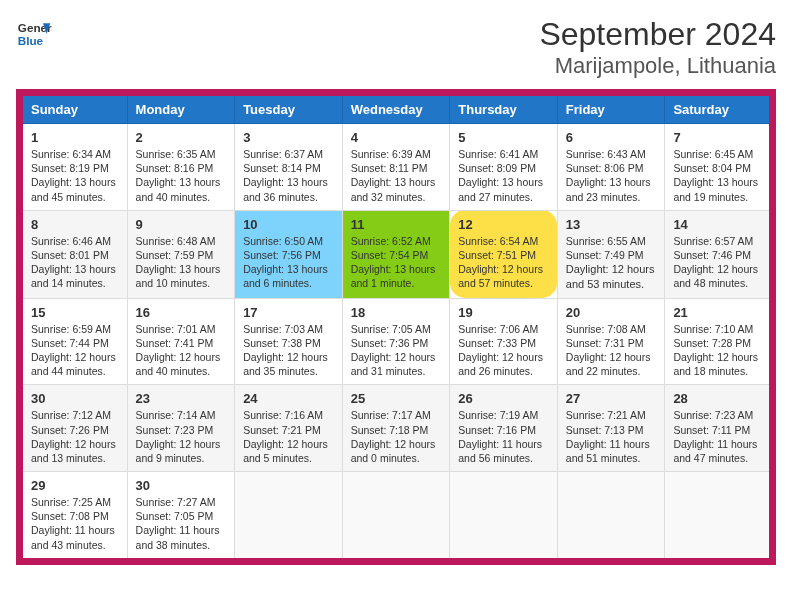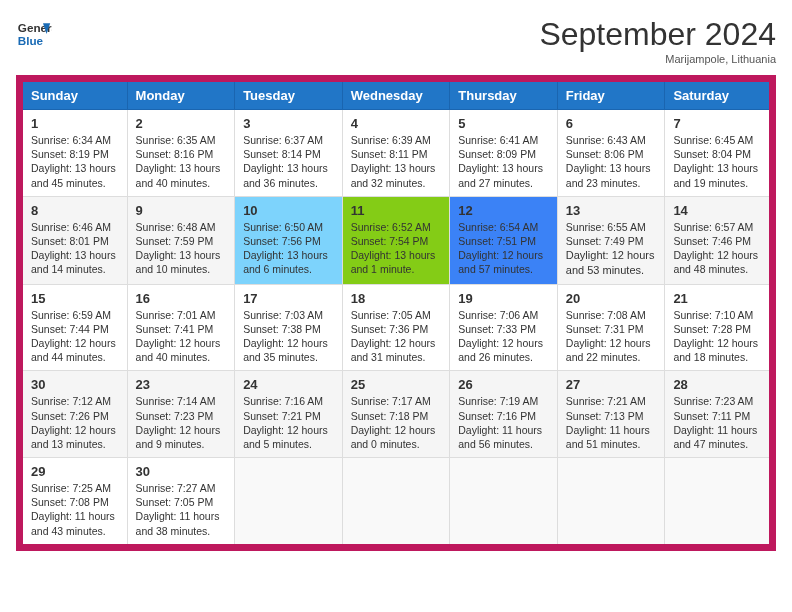--- a/index.html
+++ b/index.html
@@ -27,21 +27,21 @@
     }
     .title-block {
       text-align: right;
     }
     .month-title {
       font-size: 32px;
       color: #333;
       font-weight: normal;
     }
     .subtitle {
-      font-size: 11px;
+      font-size: 22px;
       color: #555;
     }
     .calendar {
       width: 100%;
       border-collapse: collapse;
       border: 7px solid #be185d;
     }
     .calendar th {
       background: #2176c7;
       color: white;
@@ -156,21 +156,21 @@
           <div style="font-size: 10.5px; line-height: 1.35;">Sunrise: 6:50 AM</div>
           <div style="font-size: 10.5px; line-height: 1.35;">Sunset: 7:56 PM</div>
           <div style="font-size: 10.5px; line-height: 1.35;">Daylight: 13 hours and 6 minutes.</div>
         </td>
         <td style="background: #84cc16;">
           <div style="font-weight: bold; font-size: 13px; margin-bottom: 2px;">11</div>
           <div style="font-size: 10.5px; line-height: 1.35;">Sunrise: 6:52 AM</div>
           <div style="font-size: 10.5px; line-height: 1.35;">Sunset: 7:54 PM</div>
           <div style="font-size: 10.5px; line-height: 1.35;">Daylight: 13 hours and 1 minute.</div>
         </td>
-        <td style="background: #3b82f6;">
+        <td style="background: #fde047; border-radius: 15px;">
           <div style="font-weight: bold; font-size: 13px; margin-bottom: 2px;">12</div>
           <div style="font-size: 10.5px; line-height: 1.35;">Sunrise: 6:54 AM</div>
           <div style="font-size: 10.5px; line-height: 1.35;">Sunset: 7:51 PM</div>
           <div style="font-size: 10.5px; line-height: 1.35;">Daylight: 12 hours and 57 minutes.</div>
         </td>
         <td style="background: rgb(245, 245, 245);">
           <div style="font-weight: bold; font-size: 13px; margin-bottom: 2px;">13</div>
           <div style="font-size: 10.5px; line-height: 1.35;">Sunrise: 6:55 AM</div>
           <div style="font-size: 10.5px; line-height: 1.35;">Sunset: 7:49 PM</div>
           <div style="font-size: 11px; line-height: 1.35;">Daylight: 12 hours and 53 minutes.</div>

